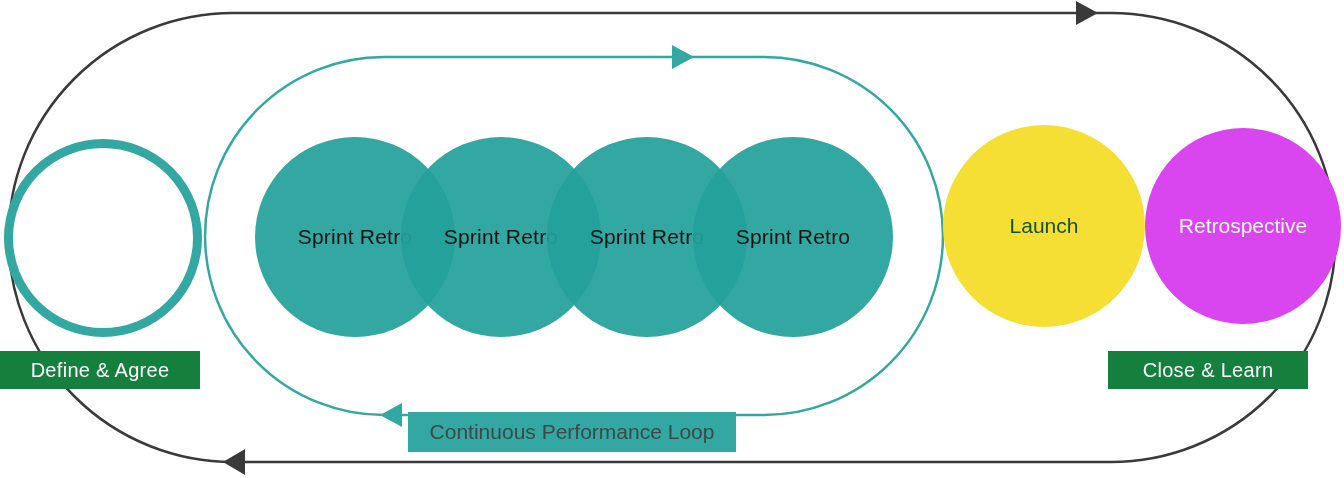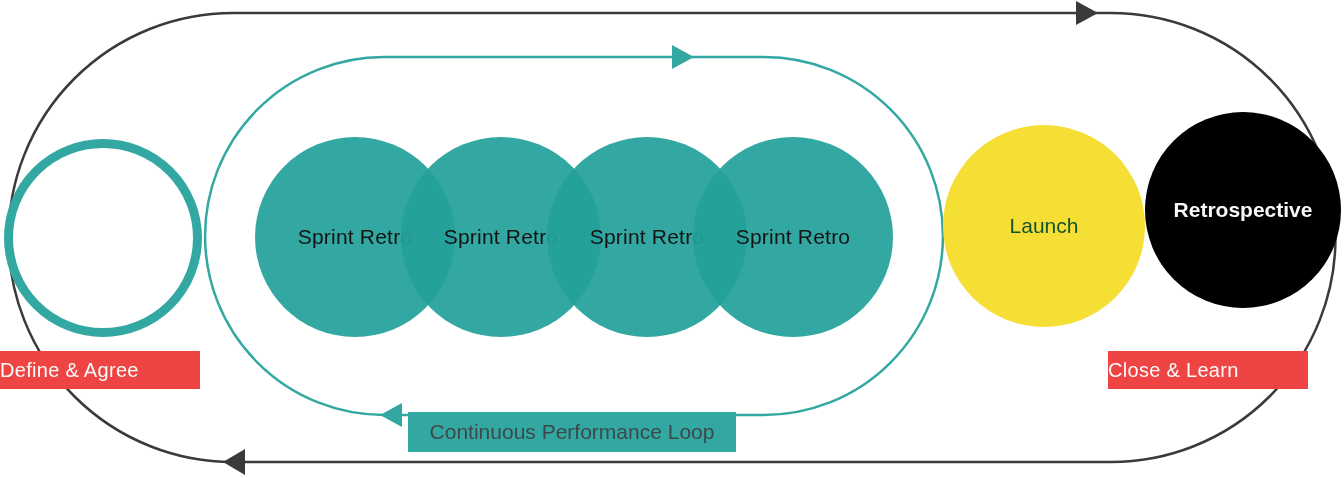--- a/index.html
+++ b/index.html
@@ -46,32 +46,33 @@
   .sprint-4 { left: 693px; }
   .launch {
     left: 943px; top: 125px;
     width: 202px; height: 202px;
     background: #F6DF35;
     color: #14532d;
     font-size: 21px;
     font-weight: 500;
   }
   .retro {
-    left: 1145px; top: 112px;
+    left: 1145px; top: 128px;
     width: 196px; height: 196px;
-    background: #000000;
+    background: #d946ef;
     color: #F7F7F7;
     font-size: 21px;
-    font-weight: 700;
+    font-weight: 400;
   }
   .tag {
     position: absolute;
     height: 38px;
     line-height: 38px;
-    background: #ef4444;
+    text-align: center;
+    background: #15803d;
     color: #FAFAFA;
     font-size: 20px;
     font-weight: 500;
     letter-spacing: 0.3px;
   }
   .tag-define { left: 0; top: 351px; width: 200px; }
   .tag-close  { left: 1108px; top: 351px; width: 200px; }
   .tag-loop {
     position: absolute;
     left: 408px; top: 412px;

